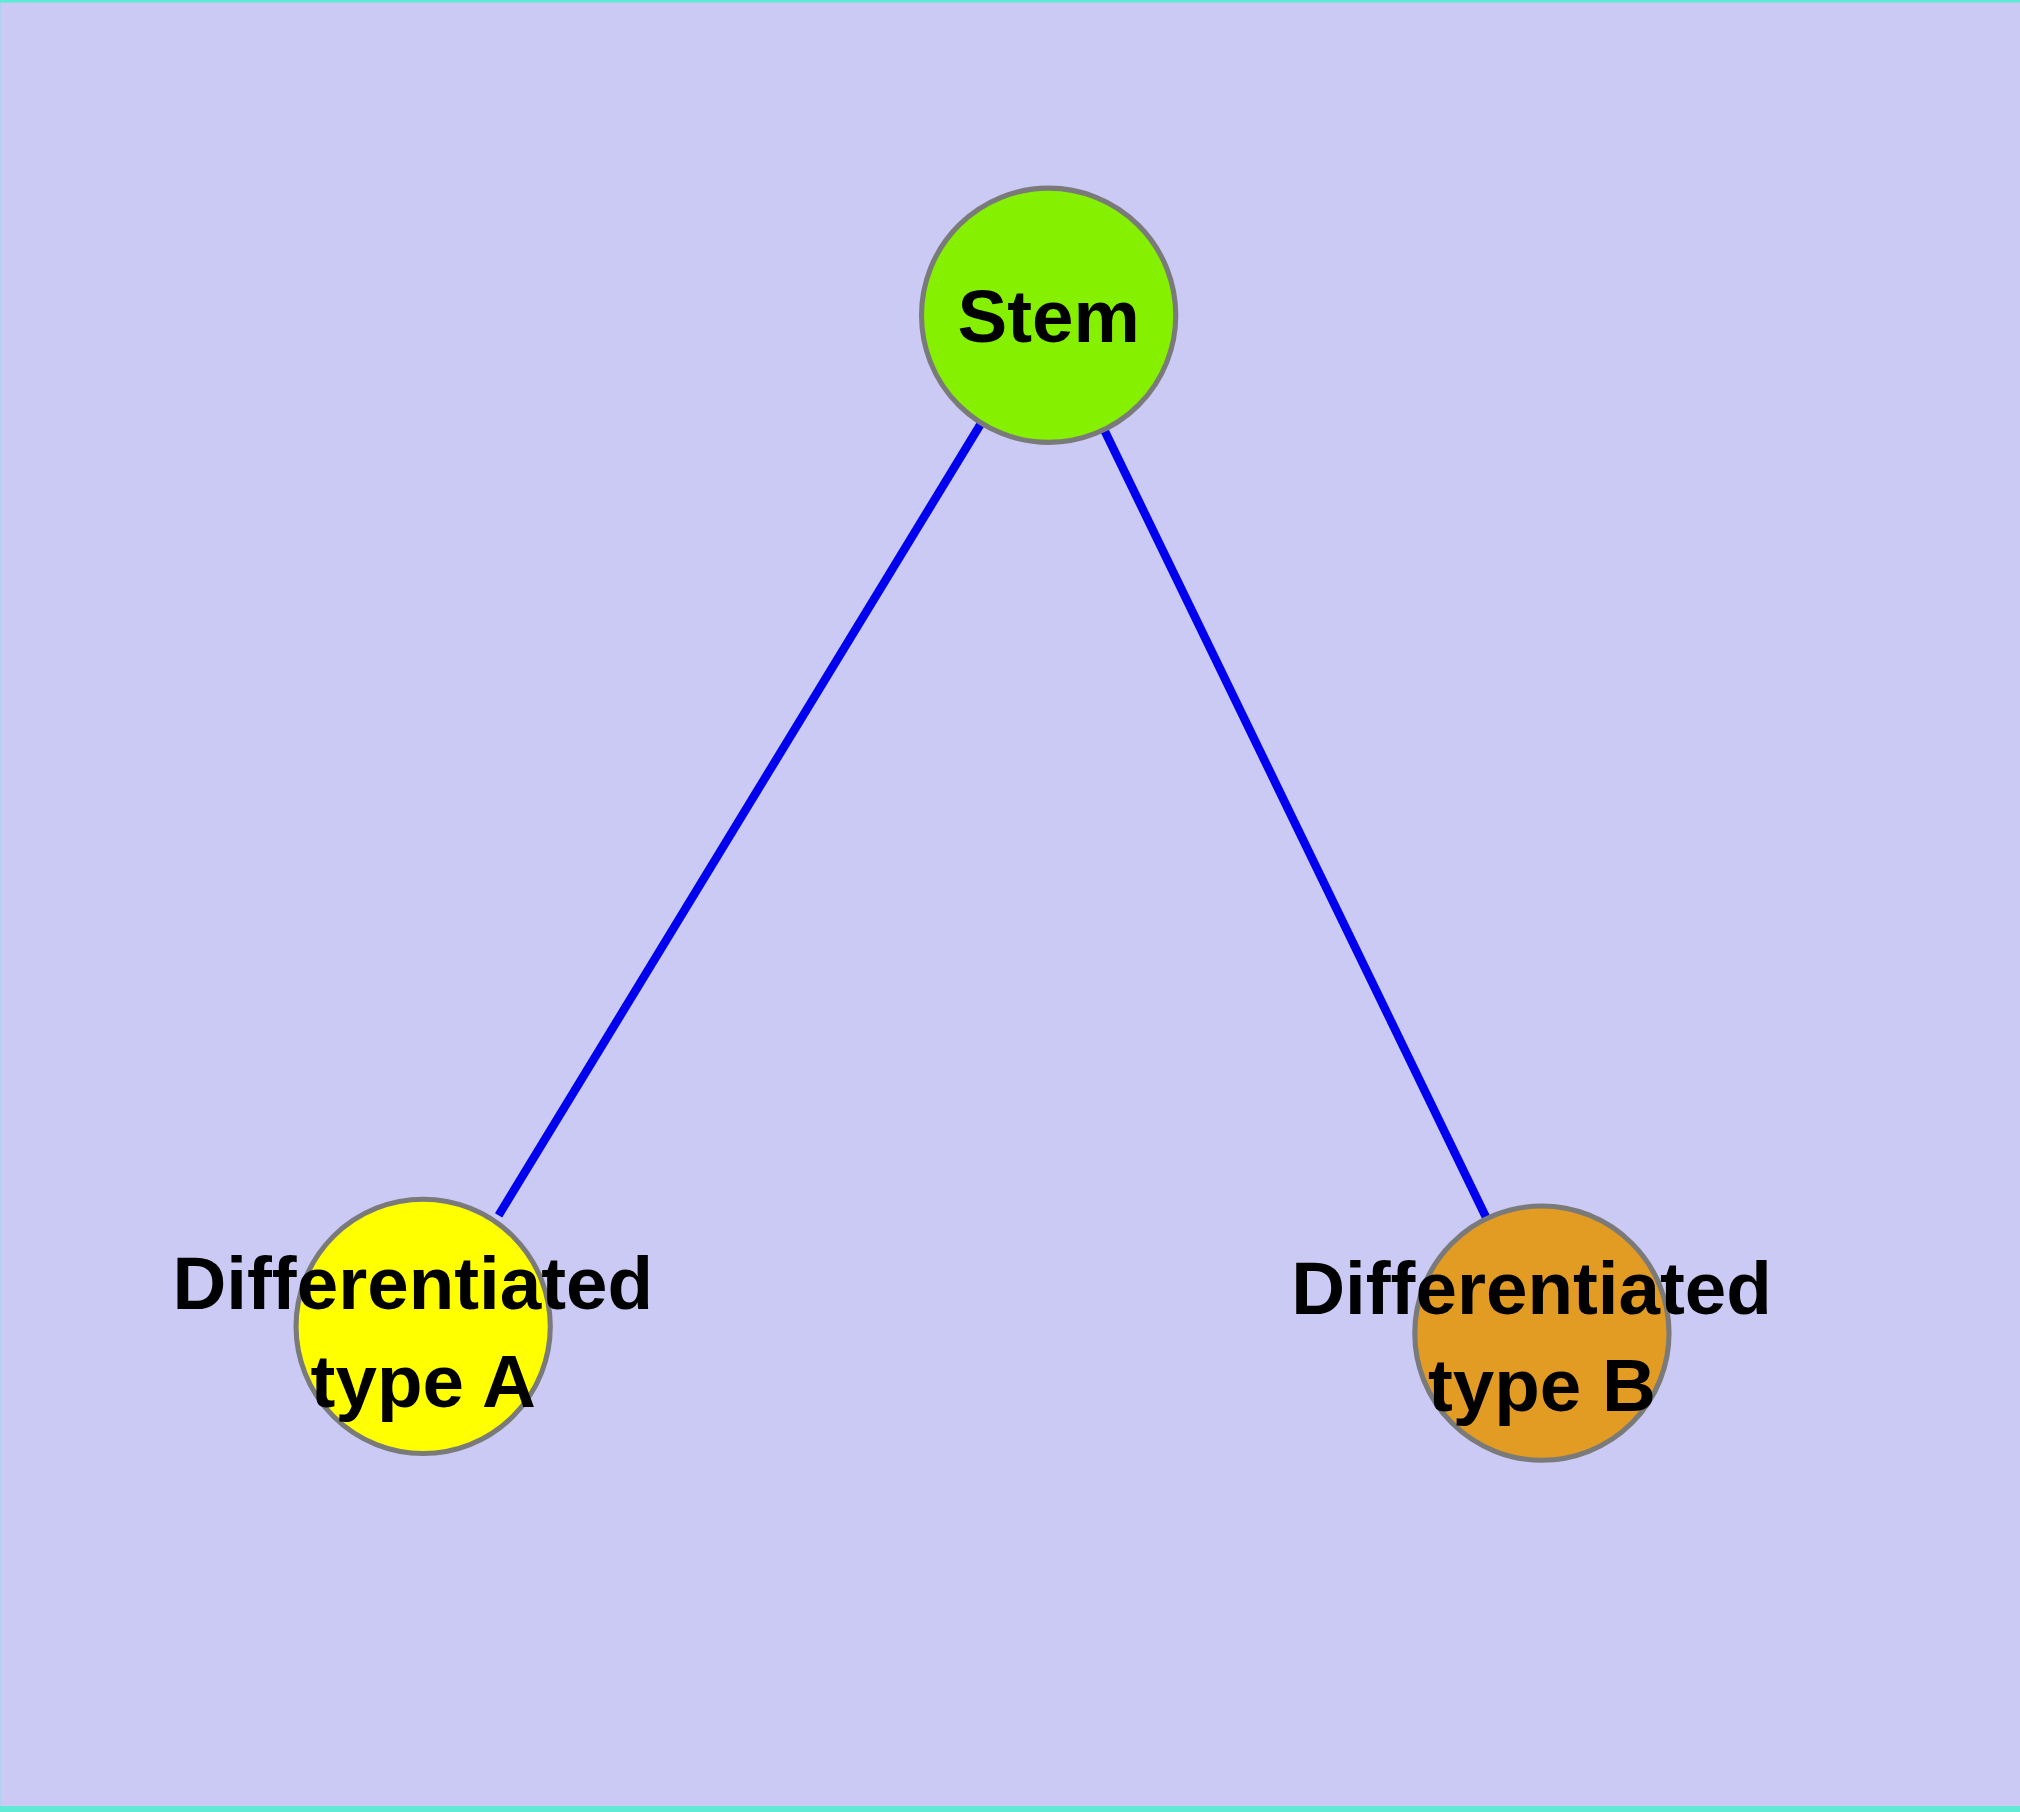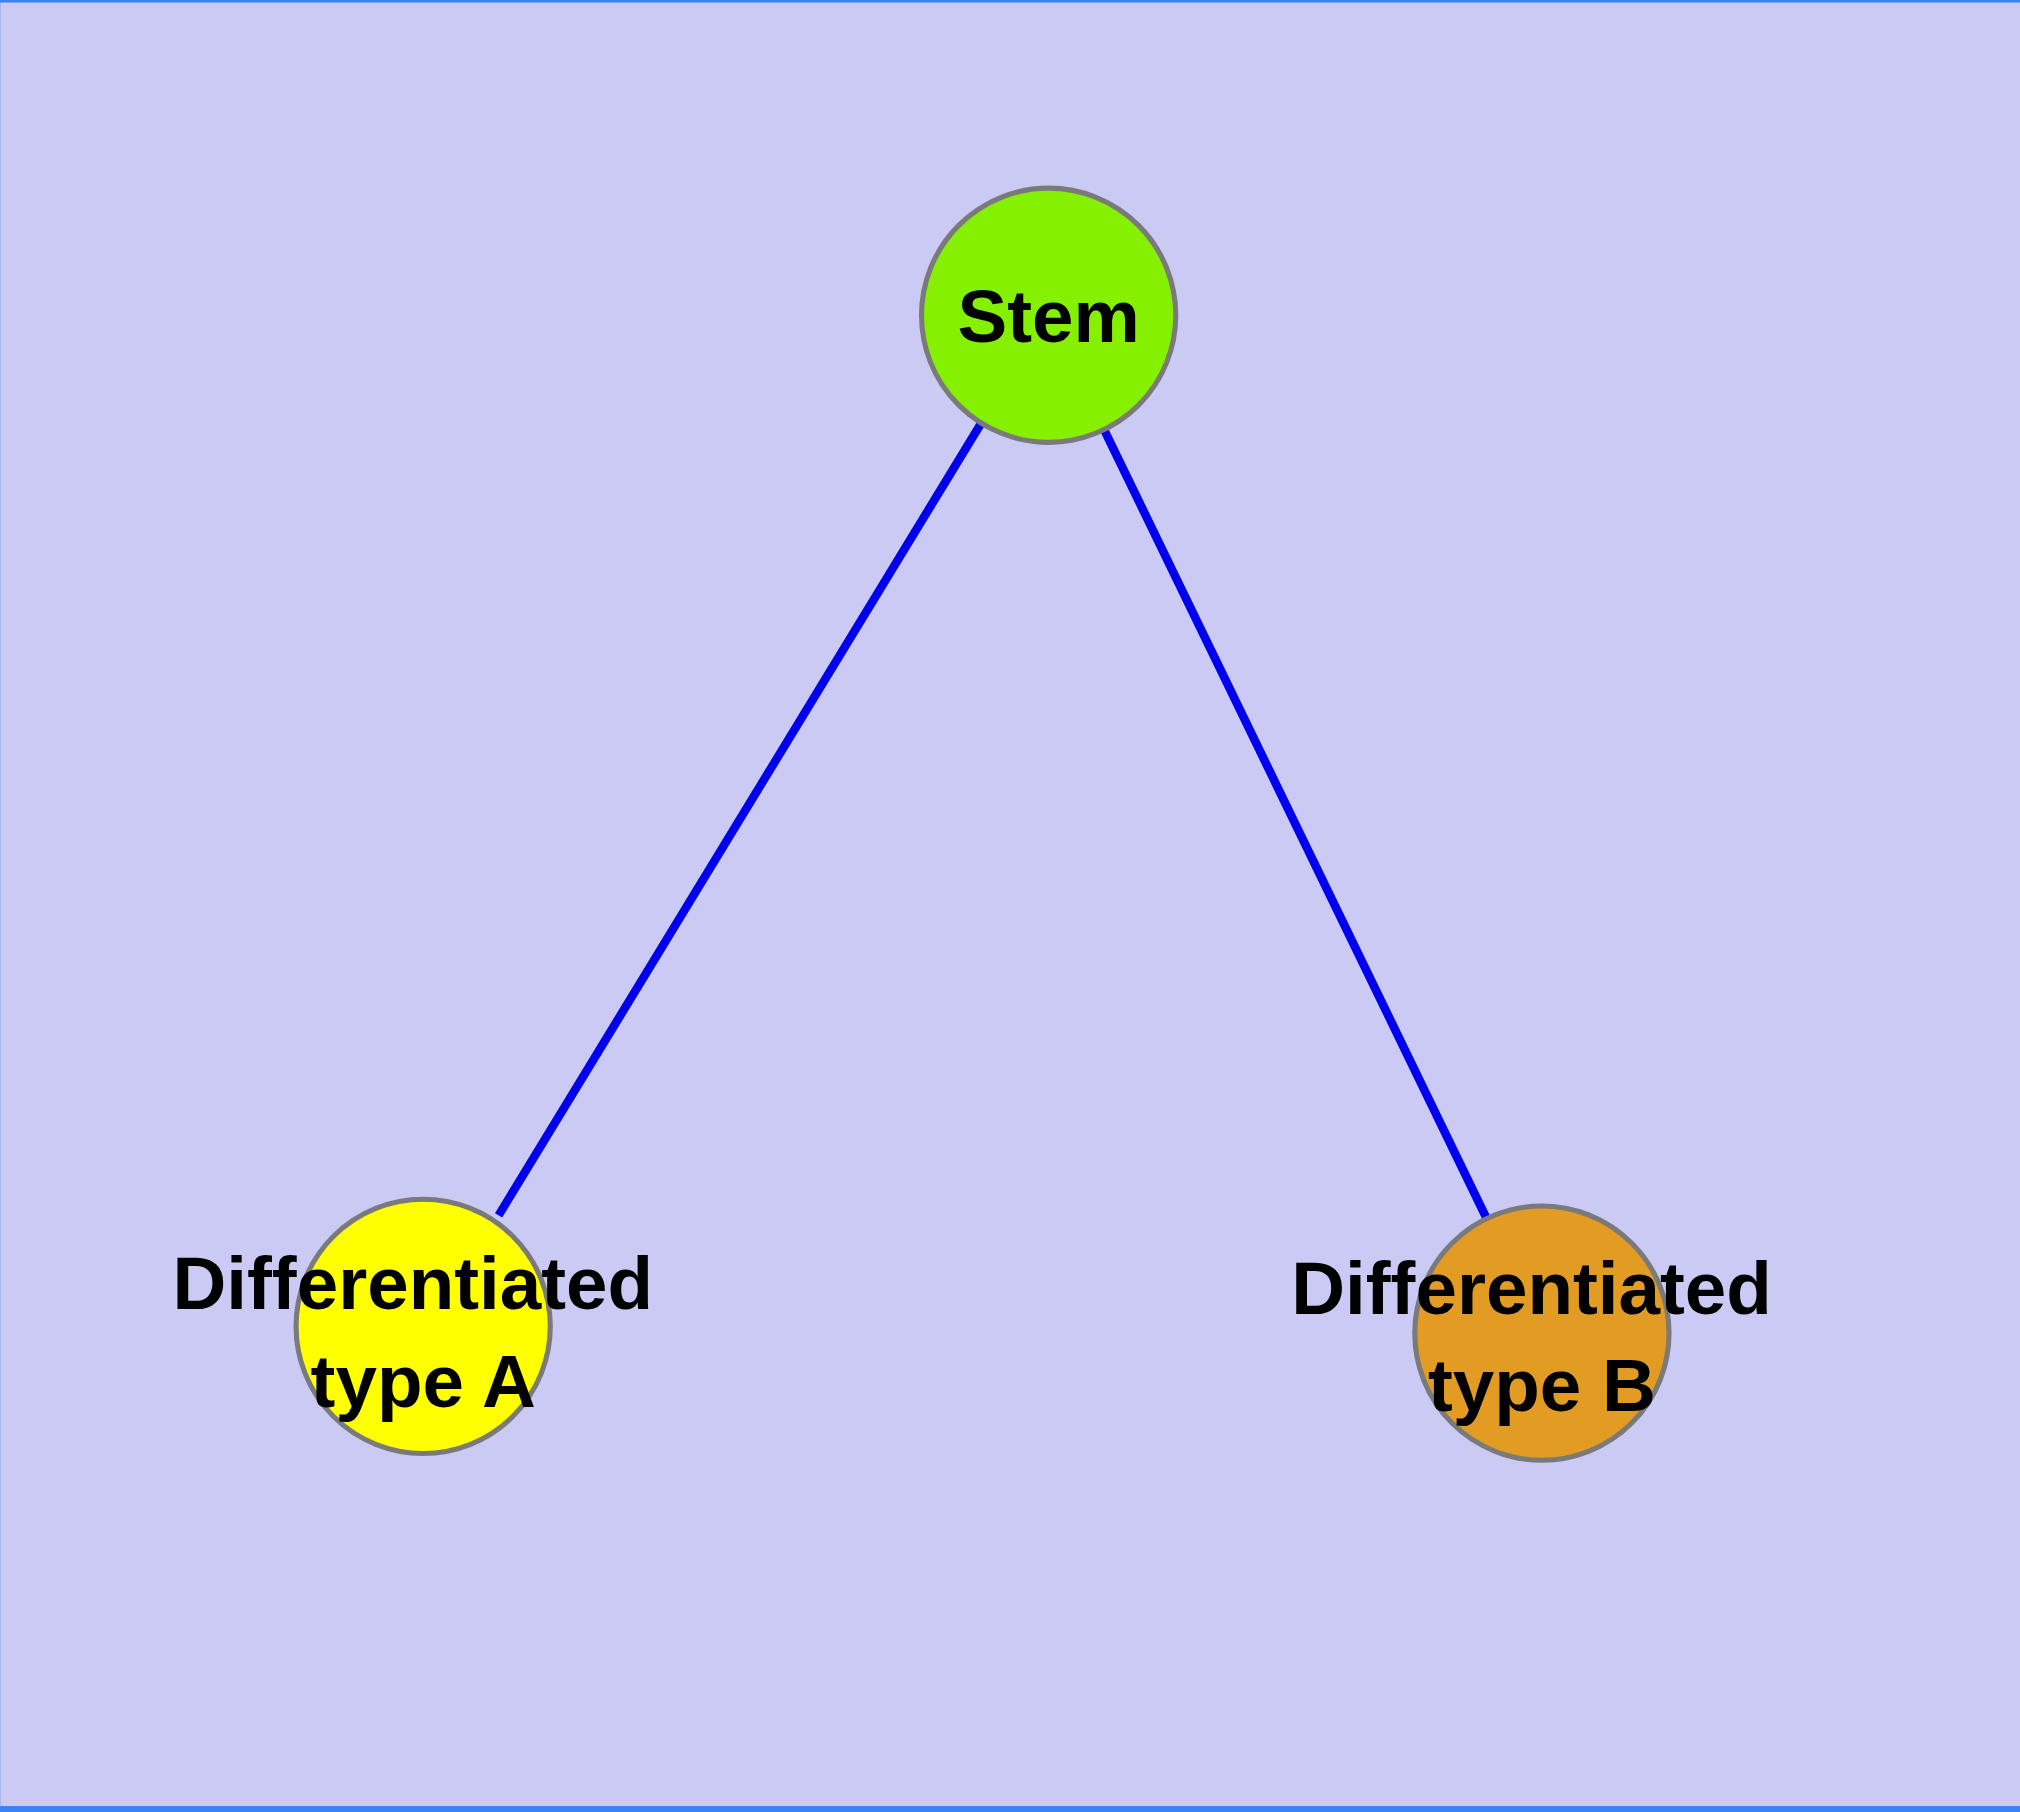--- a/index.html
+++ b/index.html
@@ -4,21 +4,21 @@
 <style>
   html, body {
     margin: 0;
     padding: 0;
     background: #FFFFFF;
   }
   .canvas {
     position: relative;
     width: 2021px;
     height: 1812px;
-    background: #3b82f6;
+    background: #5eead4;
     overflow: hidden;
   }
   .canvas svg {
     position: absolute;
     top: 0;
     left: 0;
     width: 100%;
     height: 100%;
     display: block;
   }

